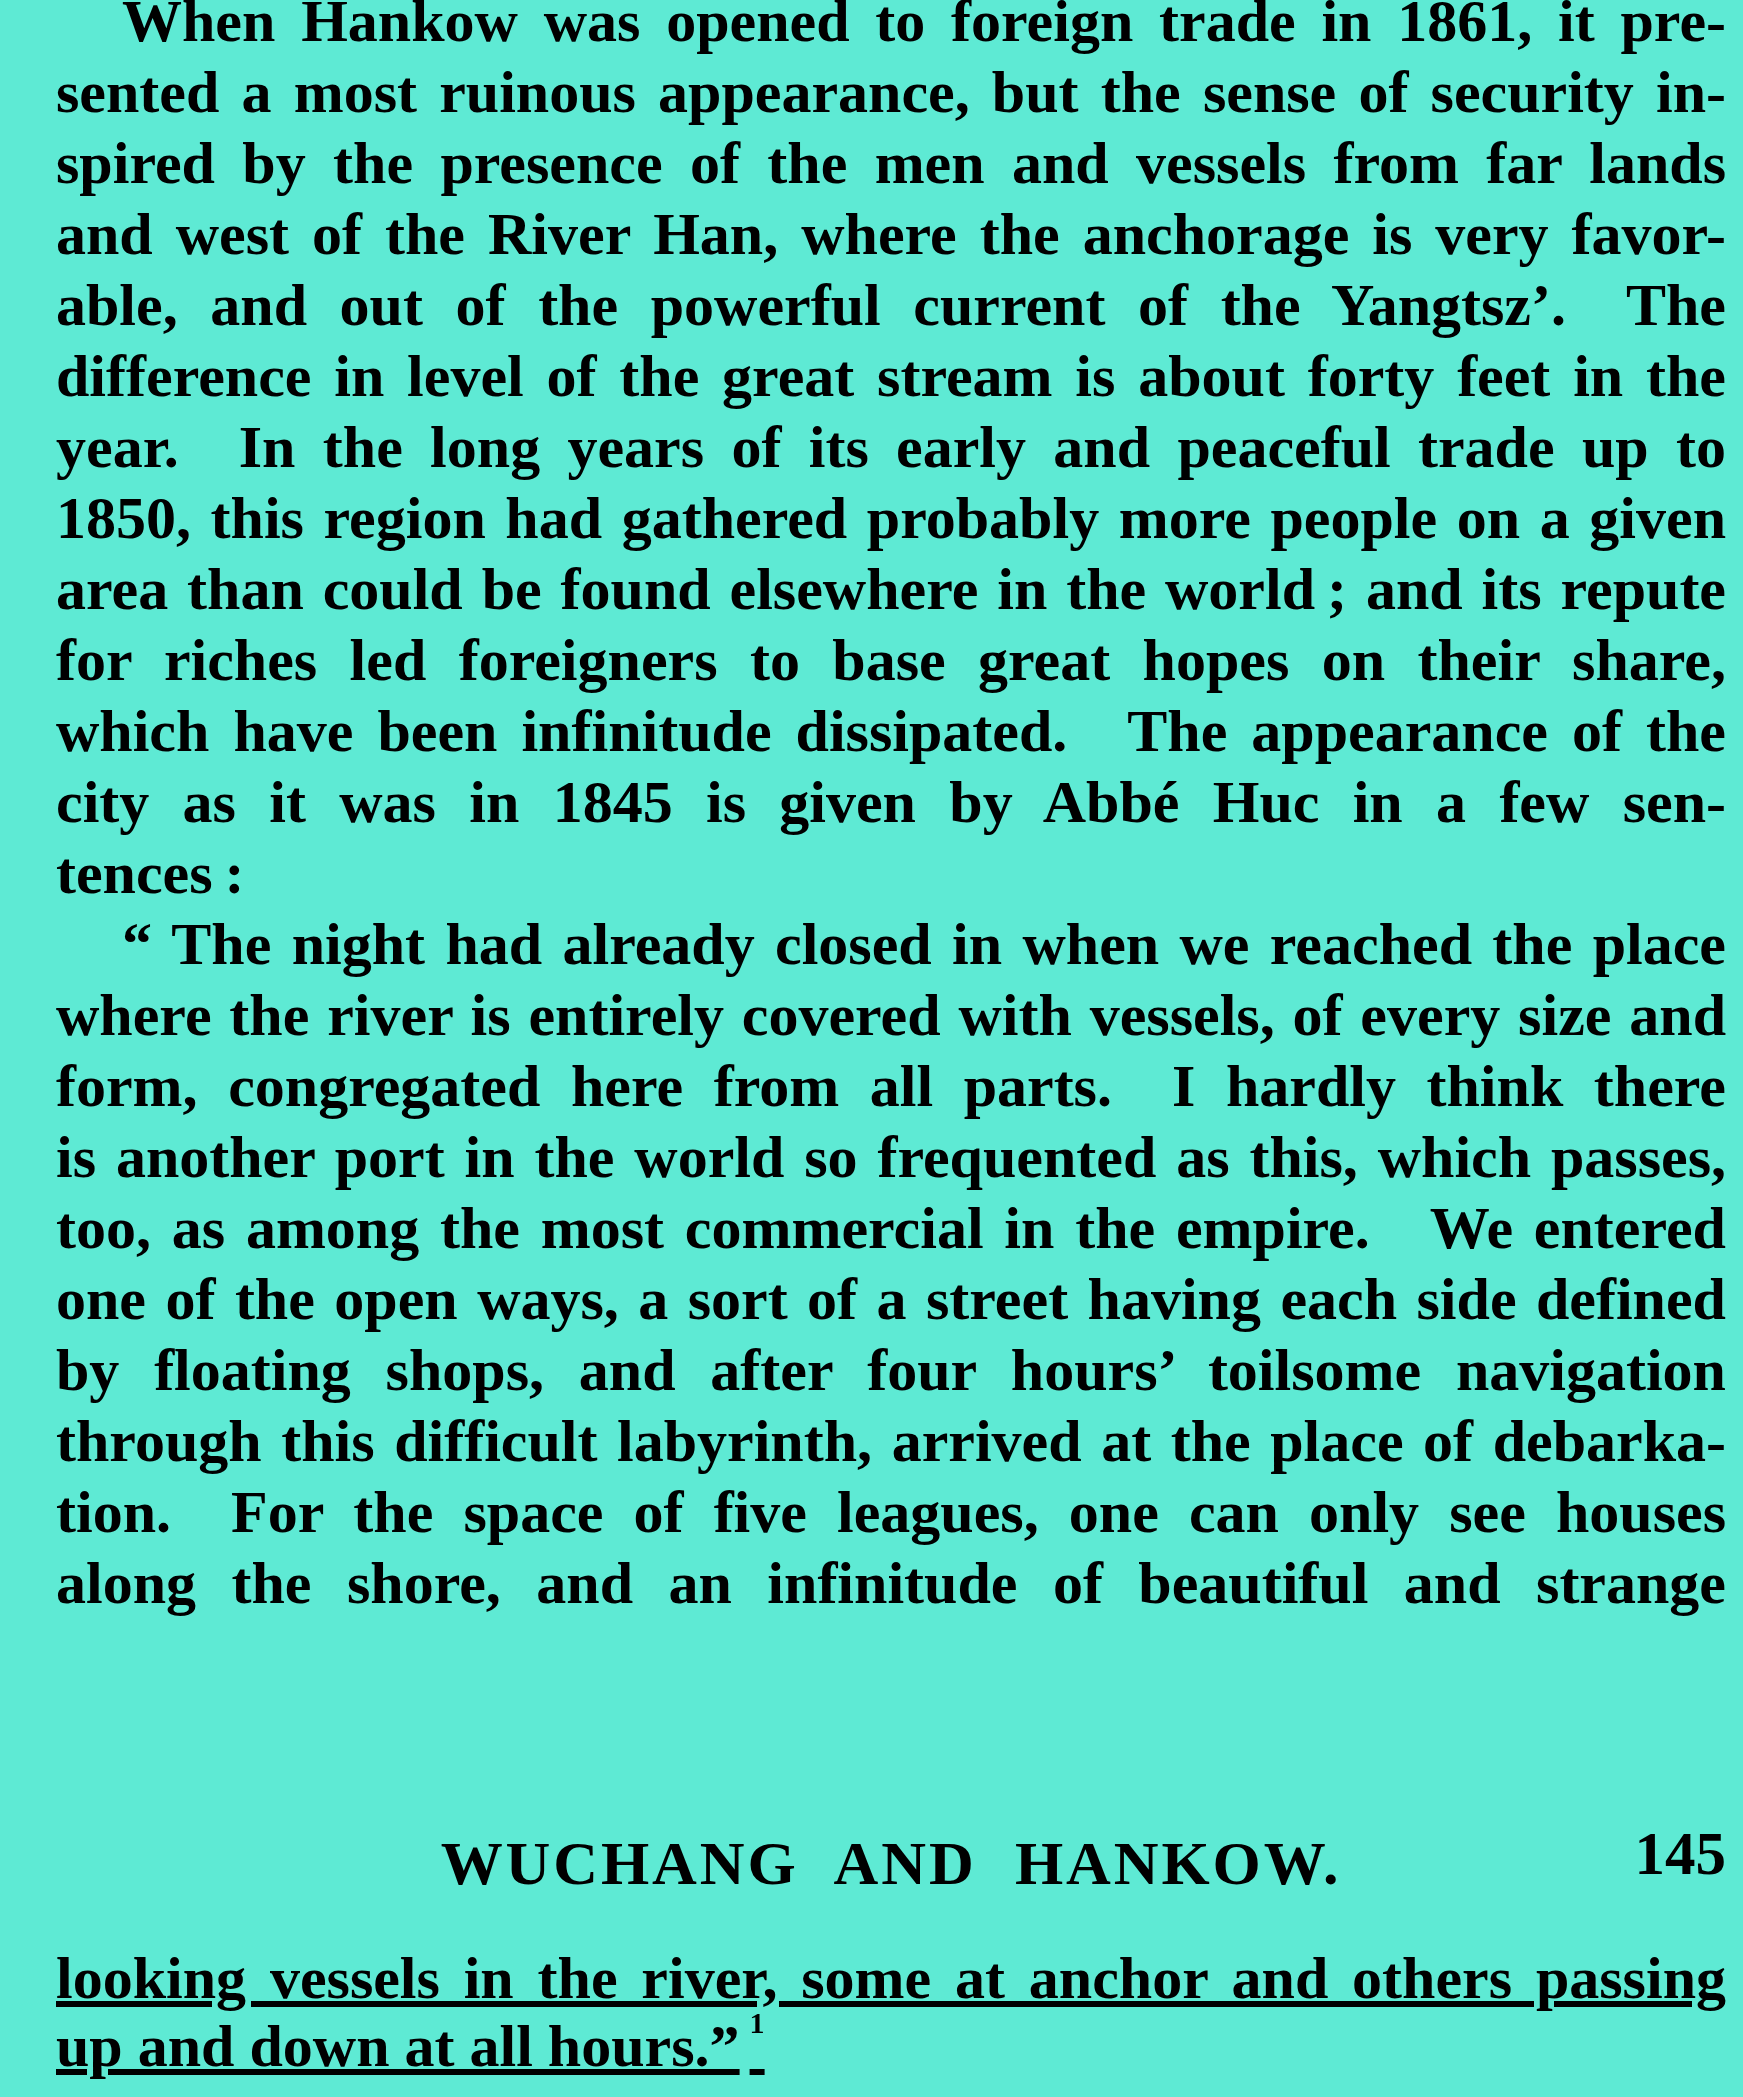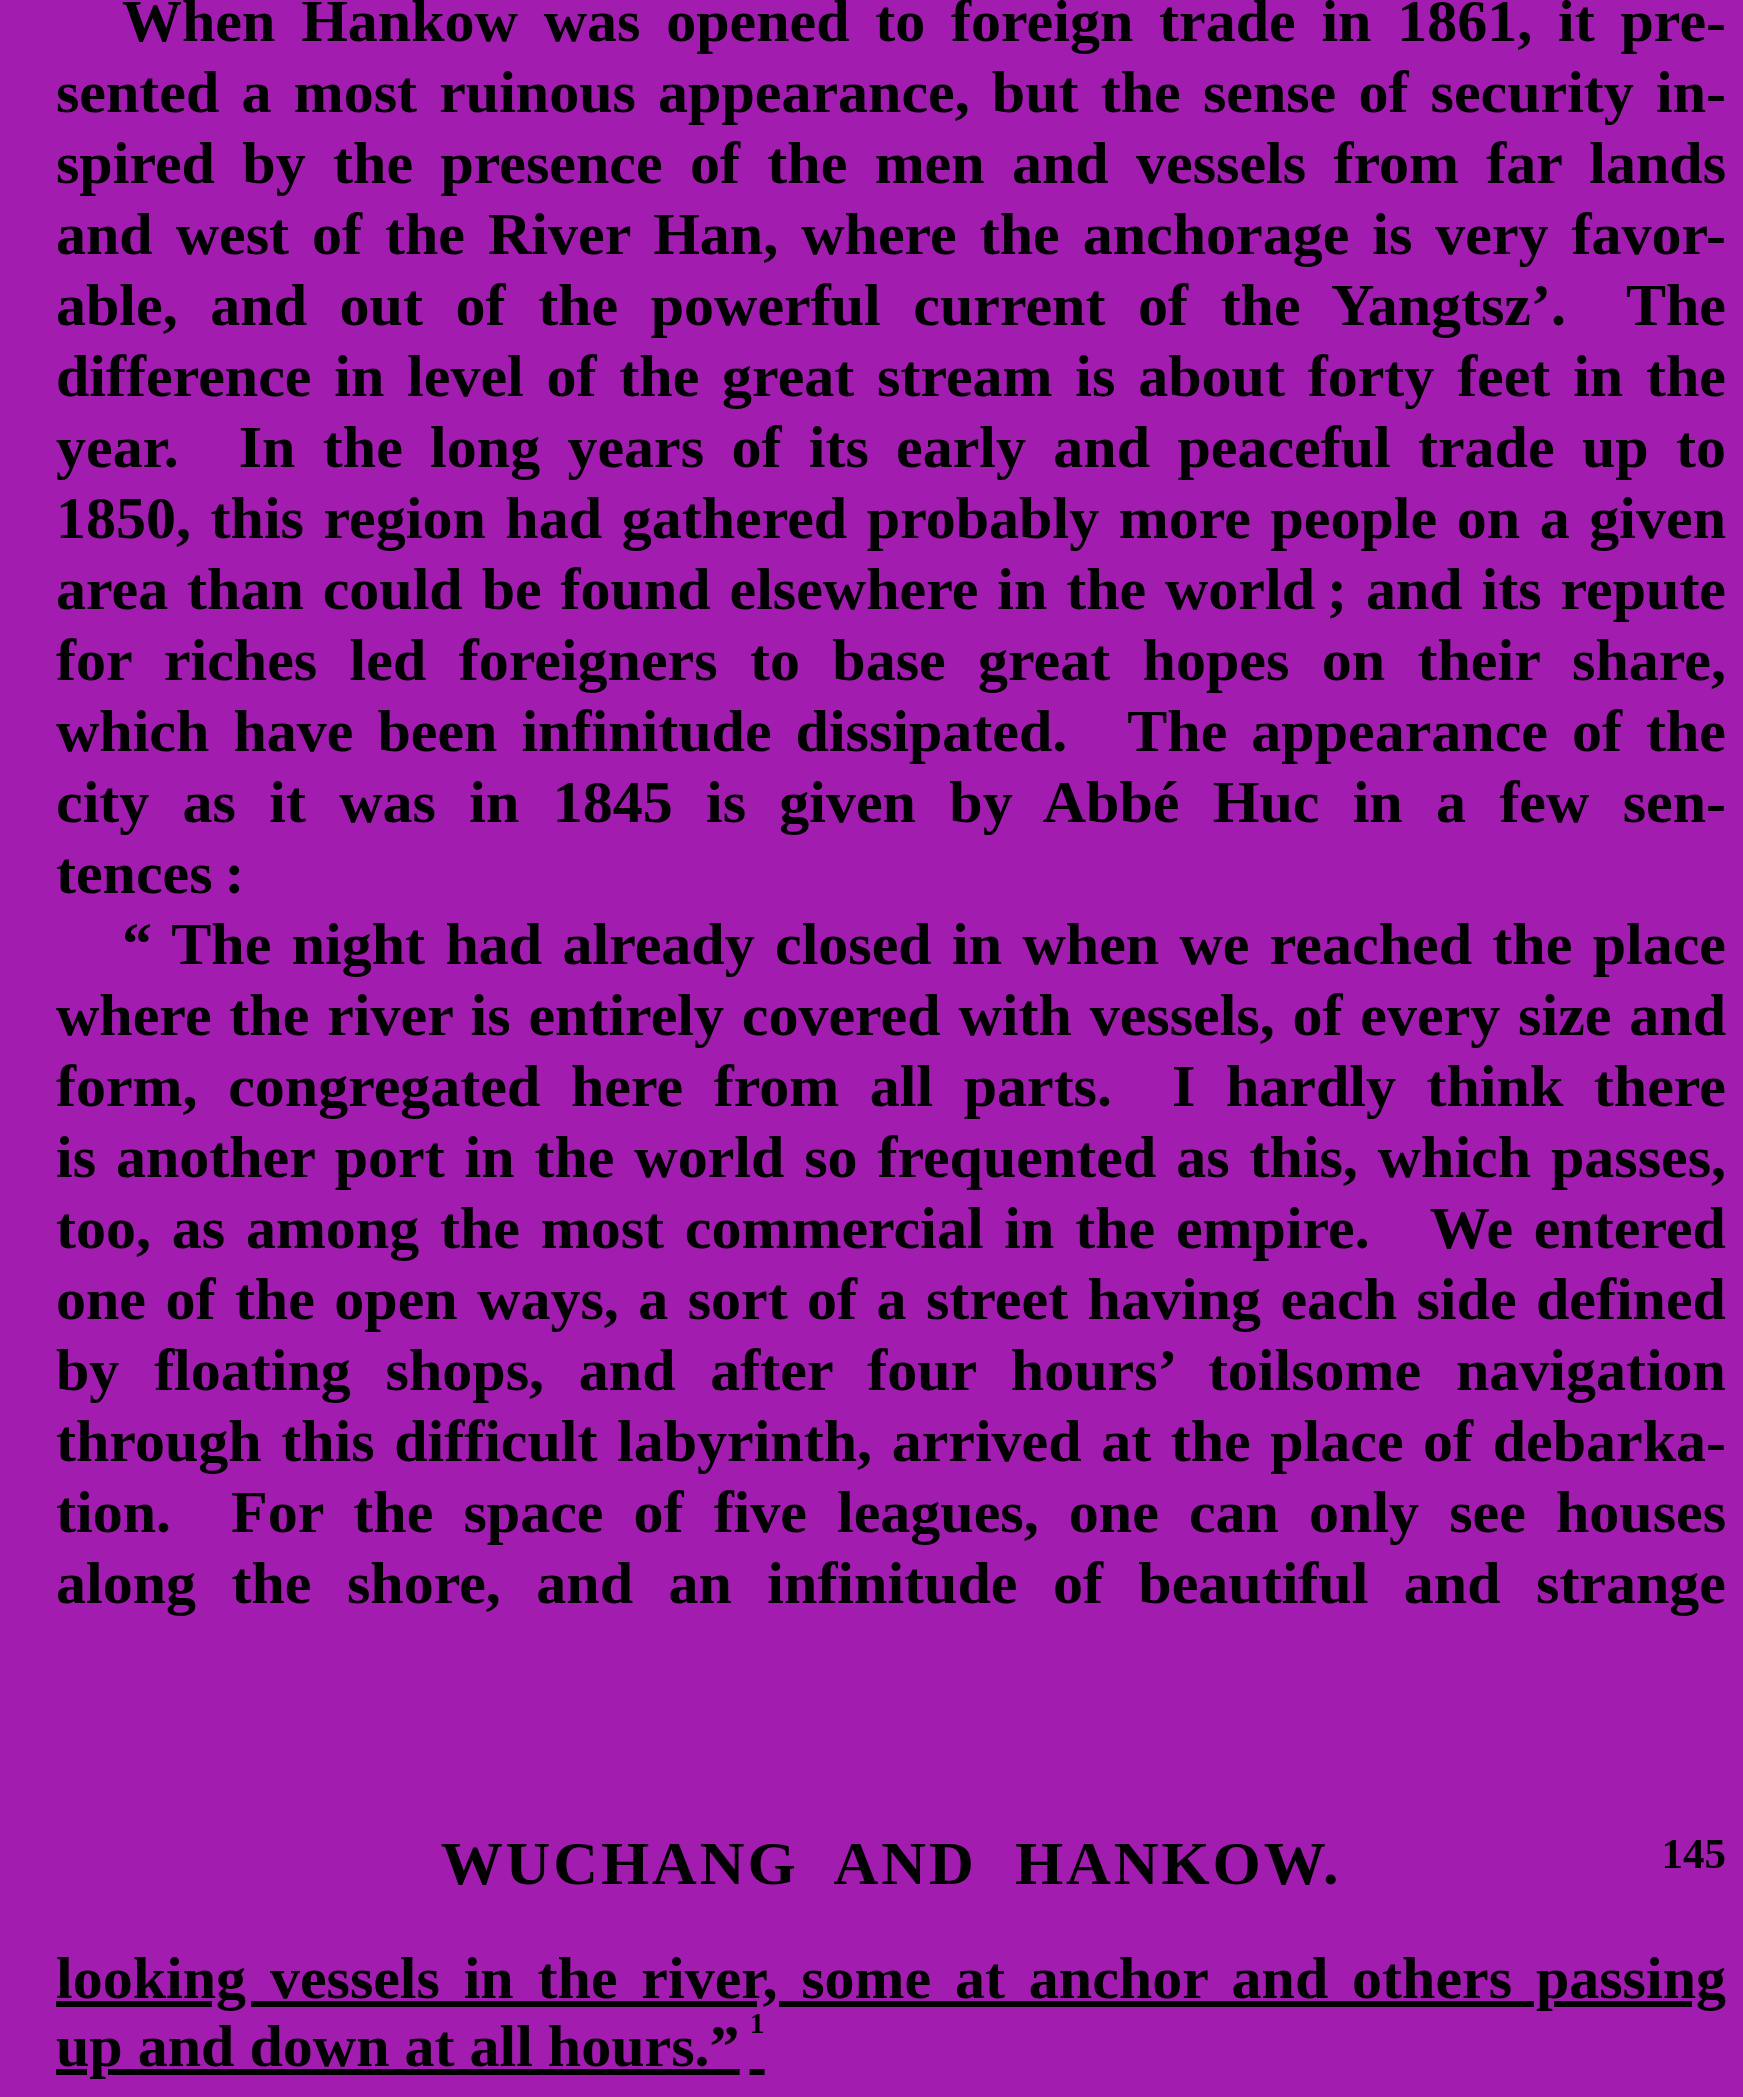--- a/index.html
+++ b/index.html
@@ -4,21 +4,21 @@
 <style>
   html, body {
     margin: 0;
     padding: 0;
     background: #ffffff;
   }
   .page {
     position: relative;
     width: 1743px;
     height: 2097px;
-    background: #a21caf;
+    background: #5eead4;
     color: #000000;
     overflow: hidden;
     font-family: "Liberation Serif", "DejaVu Serif", serif;
     font-weight: bold;
   }
   .text-block {
     position: absolute;
     left: 56px;
     width: 1670px;
   }
@@ -63,21 +63,21 @@
     text-align: center;
     font-size: 62px;
     line-height: 64px;
     letter-spacing: 2.9px;
     word-spacing: 20px;
   }
   .page-number {
     position: absolute;
     right: 0;
     top: 0;
-    font-size: 43px;
+    font-size: 61px;
     line-height: 64px;
     margin-left: 20px;
   }
   .footnote-ref {
     font-size: 30px;
     vertical-align: 33px;
     margin-left: 10px;
     line-height: 0;
   }
 </style>

